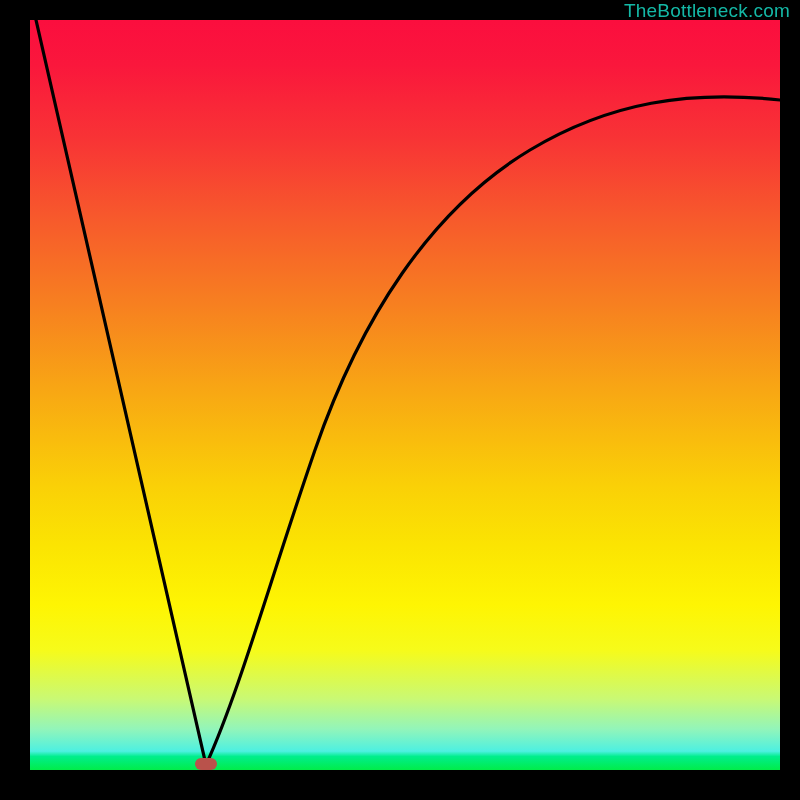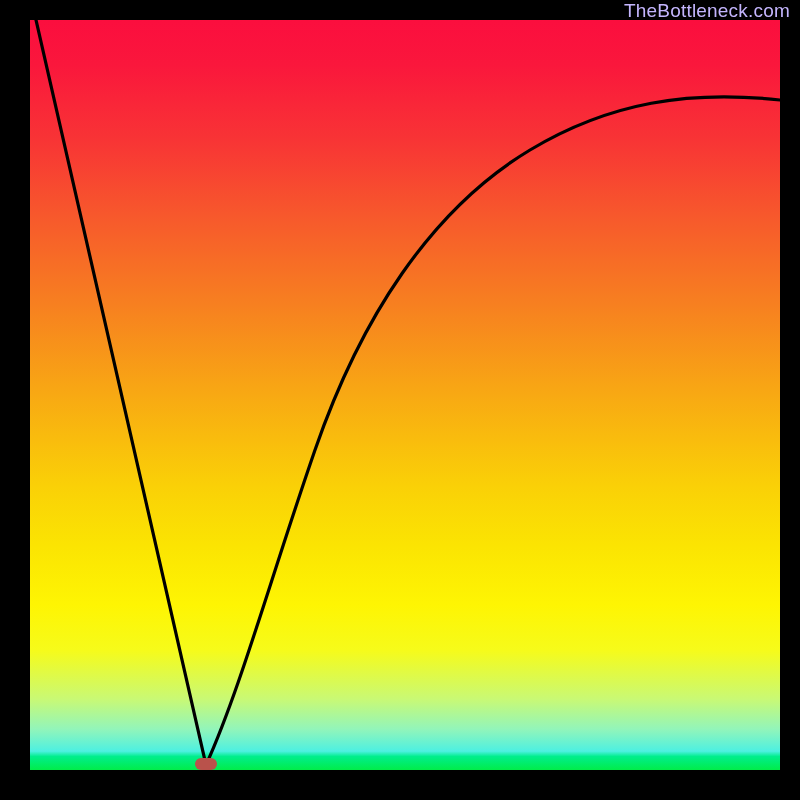--- a/index.html
+++ b/index.html
@@ -56,21 +56,21 @@
     width: 22px;
     height: 12px;
     border-radius: 6px;
     background: #b9524b;
     transform: translate(-50%, -50%);
   }
   .watermark {
     position: absolute;
     top: 0px;
     right: 10px;
-    color: #c4b5fd;
+    color: #14b8a6;
     font-size: 19px;
     letter-spacing: 0.2px;
     font-weight: 500;
   }
 </style>
 </head>
 <body>
 
 <div class="frame">
   <div class="plot">

